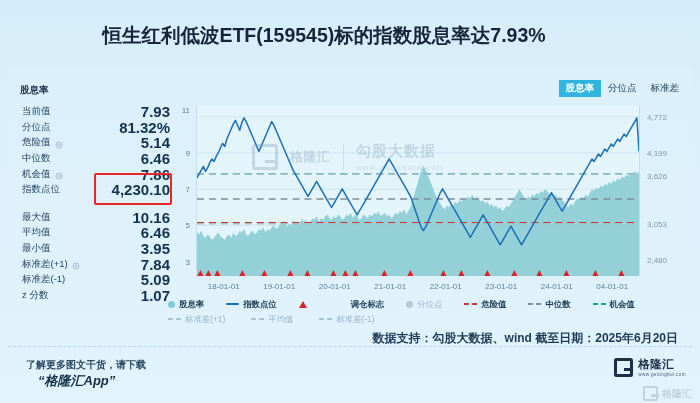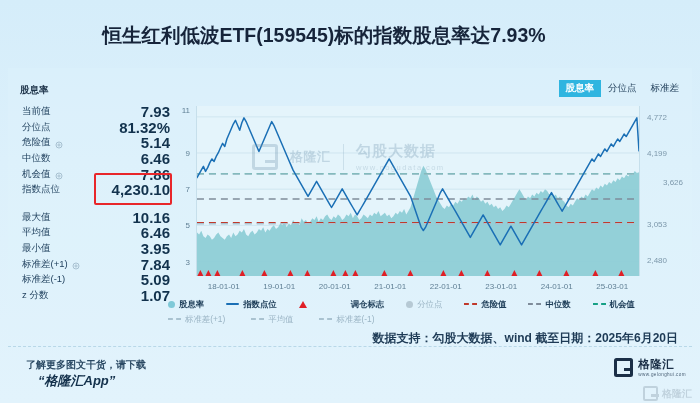--- a/index.html
+++ b/index.html
@@ -384,21 +384,21 @@
       <div id="y-left" class="y-axis">
           <div class="y-tick" style="top: 155.532px;">3</div>
           <div class="y-tick" style="top: 119.362px;">5</div>
           <div class="y-tick" style="top: 83.1915px;">7</div>
           <div class="y-tick" style="top: 47.0213px;">9</div>
           <div class="y-tick" style="top: 4px;">11</div>
         </div>
       <div id="y-right" class="y-axis">
           <div class="y-tick" style="top: 153.81px;">2,480</div>
           <div class="y-tick" style="top: 118.128px;">3,053</div>
-          <div class="y-tick" style="top: 76px; margin-left: 16px;">3,626</div>
+          <div class="y-tick" style="top: 70px;">3,626</div>
           <div class="y-tick" style="top: 46.7656px;">4,199</div>
           <div class="y-tick" style="top: 11.0842px;">4,772</div>
         </div>
 
       <div id="plot">
         <svg id="plot-svg" viewBox="0 0 444 170" preserveAspectRatio="none">
             <line x1="0" y1="155.53191489361703" x2="444" y2="155.53191489361703" stroke="#cfe6f0" stroke-width="1"></line>
             <line x1="0" y1="119.36170212765957" x2="444" y2="119.36170212765957" stroke="#cfe6f0" stroke-width="1"></line>
             <line x1="0" y1="83.19148936170211" x2="444" y2="83.19148936170211" stroke="#cfe6f0" stroke-width="1"></line>
             <line x1="0" y1="47.021276595744666" x2="444" y2="47.021276595744666" stroke="#cfe6f0" stroke-width="1"></line>
@@ -445,21 +445,21 @@
           <div class="tri" style="left: 96%;"></div>
         </div>
       <div id="x-axis">
           <div class="x-tick" style="left: 6.25%;">18-01-01</div>
           <div class="x-tick" style="left: 18.75%;">19-01-01</div>
           <div class="x-tick" style="left: 31.25%;">20-01-01</div>
           <div class="x-tick" style="left: 43.75%;">21-01-01</div>
           <div class="x-tick" style="left: 56.25%;">22-01-01</div>
           <div class="x-tick" style="left: 68.75%;">23-01-01</div>
           <div class="x-tick" style="left: 81.25%;">24-01-01</div>
-          <div class="x-tick" style="left: 93.75%;">25-03-01</div>
+          <div class="x-tick" style="left: 93.75%;">04-01-01</div>
         </div>
     </div>
 
     <div id="legend">
       <div class="leg-row r1" id="leg-r1">
           <div class="leg-item" style="margin-right: 22px;">
             <span class="sw sw-dot" style="background: rgb(127, 201, 216);"></span>
             <span style="color: rgb(29, 61, 88);">股息率</span>
           </div>
           <div class="leg-item" style="margin-right: 22px;">

